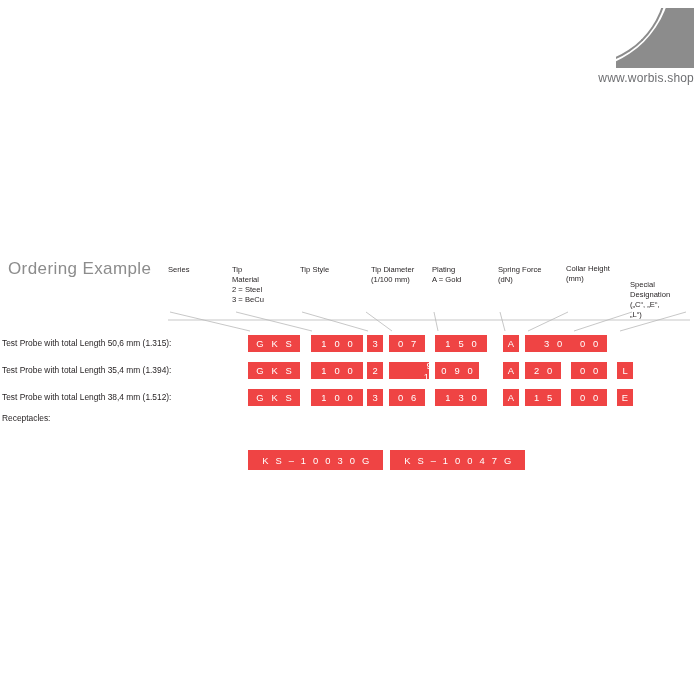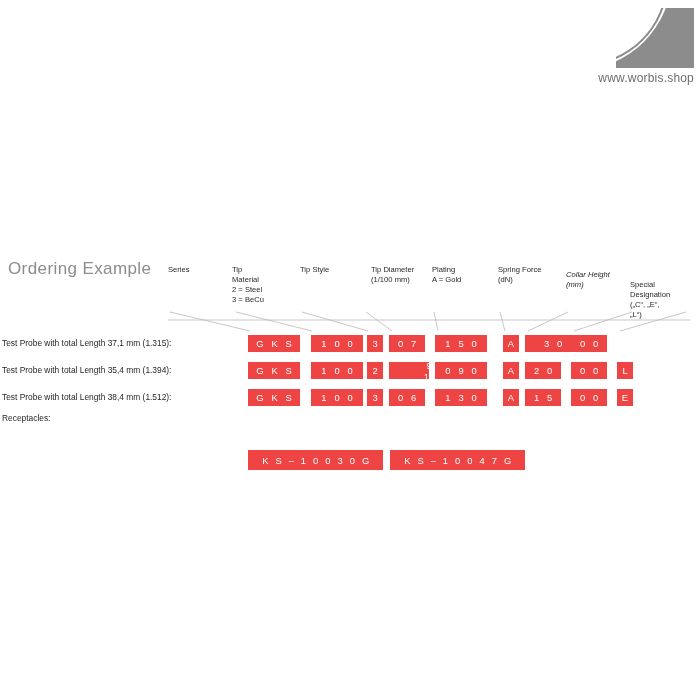--- a/index.html
+++ b/index.html
@@ -152,40 +152,40 @@
   <line x1="686" y1="312" x2="620" y2="331" stroke="#b9b9b9" stroke-width="0.8"></line>
 </svg>
 
 <div id="headers">
     <div class="col-head" style="left: 168px; top: 265px;">Series</div>
     <div class="col-head" style="left: 232px; top: 265px;">Tip<br>Material<br>2 = Steel<br>3 = BeCu</div>
     <div class="col-head" style="left: 300px; top: 265px;">Tip Style</div>
     <div class="col-head" style="left: 363px; top: 265px; margin-left: 8px;">Tip Diameter<br>(1/100 mm)</div>
     <div class="col-head" style="left: 432px; top: 265px;">Plating<br>A = Gold</div>
     <div class="col-head" style="left: 498px; top: 265px;">Spring Force<br>(dN)</div>
-    <div class="col-head" style="left: 566px; top: 270px; font-style: italic;">Collar Height<br>(mm)</div>
+    <div class="col-head" style="left: 566px; top: 264px;">Collar Height<br>(mm)</div>
     <div class="col-head" style="left: 630px; top: 265px; margin-top: 15px;">Special<br>Designation<br>(„C“, „E“,<br>„L“)</div>
   </div>
 
 <div id="rows">
-    <div class="row-label" style="top: 338px;">Test Probe with total Length 37,1 mm (1.315):</div>
+    <div class="row-label" style="top: 338px;">Test Probe with total Length 50,6 mm (1.315):</div>
     <div class="cell" style="left: 248px; top: 335px; width: 52px;">G K S</div>
     <div class="cell" style="left: 311px; top: 335px; width: 52px;">1 0 0</div>
     <div class="cell" style="left: 367px; top: 335px; width: 16px;">3</div>
     <div class="cell" style="left: 389px; top: 335px; width: 36px;">0 7</div>
     <div class="cell" style="left: 435px; top: 335px; width: 52px;">1 5 0</div>
     <div class="cell" style="left: 503px; top: 335px; width: 16px;">A</div>
     <div class="cell" style="left: 525px; top: 335px; width: 56px;">3 0</div>
     <div class="cell" style="left: 571px; top: 335px; width: 36px;">0 0</div>
     <div class="row-label" style="top: 365px;">Test Probe with total Length 35,4 mm (1.394):</div>
     <div class="cell" style="left: 248px; top: 362px; width: 52px;">G K S</div>
     <div class="cell" style="left: 311px; top: 362px; width: 52px;">1 0 0</div>
     <div class="cell" style="left: 367px; top: 362px; width: 16px;">2</div>
     <div class="cell" style="left: 389px; top: 362px; width: 36px; padding-left: 40px;">9 1</div>
-    <div class="cell" style="left: 435px; top: 362px; width: 52px;">0 9 0</div>
+    <div class="cell" style="left: 435px; top: 362px; width: 44px;">0 9 0</div>
     <div class="cell" style="left: 503px; top: 362px; width: 16px;">A</div>
     <div class="cell" style="left: 525px; top: 362px; width: 36px;">2 0</div>
     <div class="cell" style="left: 571px; top: 362px; width: 36px;">0 0</div>
     <div class="cell" style="left: 617px; top: 362px; width: 16px;">L</div>
     <div class="row-label" style="top: 392px;">Test Probe with total Length 38,4 mm (1.512):</div>
     <div class="cell" style="left: 248px; top: 389px; width: 52px;">G K S</div>
     <div class="cell" style="left: 311px; top: 389px; width: 52px;">1 0 0</div>
     <div class="cell" style="left: 367px; top: 389px; width: 16px;">3</div>
     <div class="cell" style="left: 389px; top: 389px; width: 36px;">0 6</div>
     <div class="cell" style="left: 435px; top: 389px; width: 52px;">1 3 0</div>

